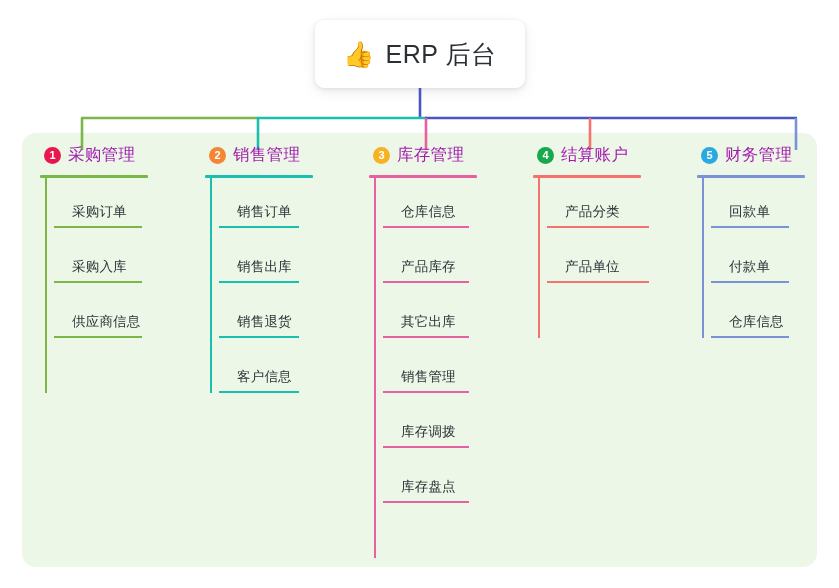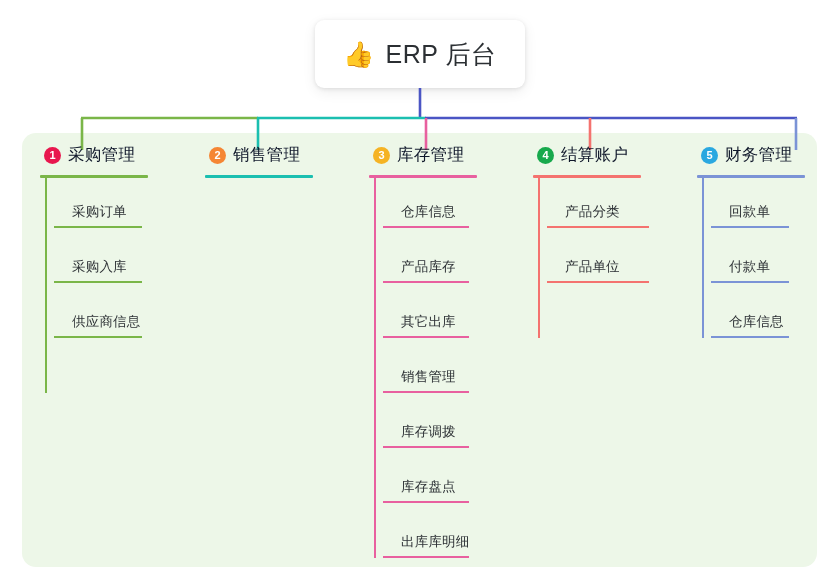--- a/index.html
+++ b/index.html
@@ -87,21 +87,21 @@
     border-radius: 50%;
     color: #ffffff;
     font-size: 11px;
     line-height: 17px;
     text-align: center;
     font-weight: bold;
     flex: 0 0 auto;
   }
   .col-title {
     font-size: 16.5px;
-    color: #0f172a;
+    color: #a21caf;
     white-space: nowrap;
     letter-spacing: 0.3px;
   }
   .col-rule {
     height: 3px;
     border-radius: 1px;
     margin-top: 5px;
   }
 
   
@@ -182,20 +182,39 @@
             <div class="leaf-rule" style="background: rgb(122, 182, 72); width: 88px;"></div>
           </div>
         </div>
       </div>
       <div class="column" style="left: 205px;">
         <div class="col-header">
           <span class="badge" style="background: rgb(245, 134, 52);">2</span>
           <span class="col-title">销售管理</span>
         </div>
         <div class="col-rule" style="background: rgb(27, 191, 176); width: 108px;"></div>
+        <div class="items">
+          <div class="spine" style="background: rgb(27, 191, 176); height: 215px;"></div>
+          <div class="leaf">
+            <span class="leaf-label">销售订单</span>
+            <div class="leaf-rule" style="background: rgb(27, 191, 176); width: 80px;"></div>
+          </div>
+          <div class="leaf">
+            <span class="leaf-label">销售出库</span>
+            <div class="leaf-rule" style="background: rgb(27, 191, 176); width: 80px;"></div>
+          </div>
+          <div class="leaf">
+            <span class="leaf-label">销售退货</span>
+            <div class="leaf-rule" style="background: rgb(27, 191, 176); width: 80px;"></div>
+          </div>
+          <div class="leaf">
+            <span class="leaf-label">客户信息</span>
+            <div class="leaf-rule" style="background: rgb(27, 191, 176); width: 80px;"></div>
+          </div>
+        </div>
       </div>
       <div class="column" style="left: 369px;">
         <div class="col-header">
           <span class="badge" style="background: rgb(245, 179, 36);">3</span>
           <span class="col-title">库存管理</span>
         </div>
         <div class="col-rule" style="background: rgb(232, 96, 159); width: 108px;"></div>
         <div class="items">
           <div class="spine" style="background: rgb(232, 96, 159); height: 380px;"></div>
           <div class="leaf">
@@ -215,24 +234,20 @@
             <div class="leaf-rule" style="background: rgb(232, 96, 159); width: 86px;"></div>
           </div>
           <div class="leaf">
             <span class="leaf-label">库存调拨</span>
             <div class="leaf-rule" style="background: rgb(232, 96, 159); width: 86px;"></div>
           </div>
           <div class="leaf">
             <span class="leaf-label">库存盘点</span>
             <div class="leaf-rule" style="background: rgb(232, 96, 159); width: 86px;"></div>
           </div>
-          <div class="leaf">
-            <span class="leaf-label">出库库明细</span>
-            <div class="leaf-rule" style="background: rgb(232, 96, 159); width: 86px;"></div>
-          </div>
         </div>
       </div>
       <div class="column" style="left: 533px;">
         <div class="col-header">
           <span class="badge" style="background: rgb(23, 169, 76);">4</span>
           <span class="col-title">结算账户</span>
         </div>
         <div class="col-rule" style="background: rgb(244, 115, 111); width: 108px;"></div>
         <div class="items">
           <div class="spine" style="background: rgb(244, 115, 111); height: 160px;"></div>

